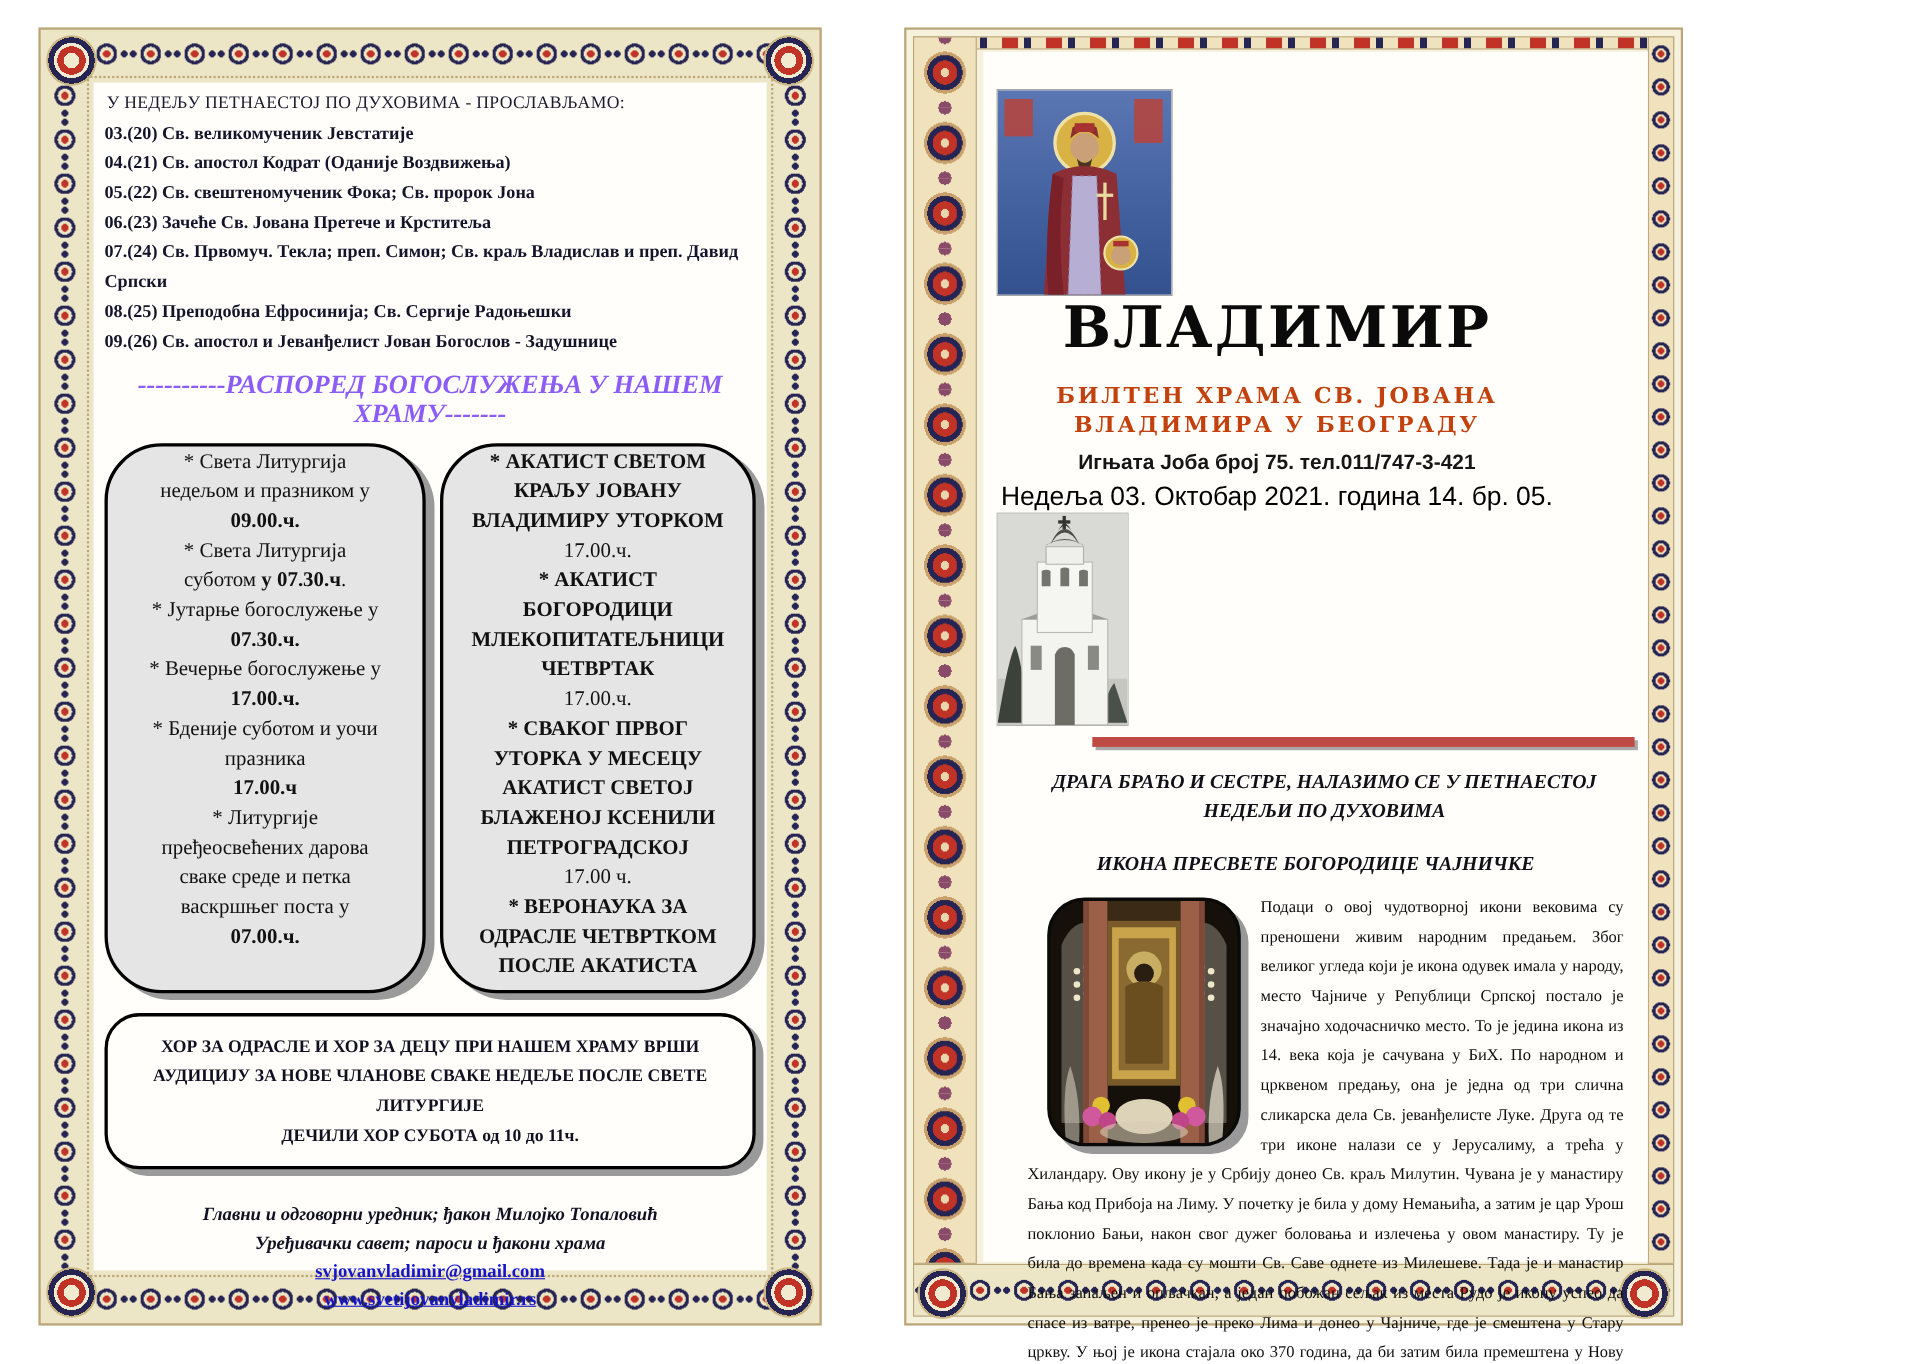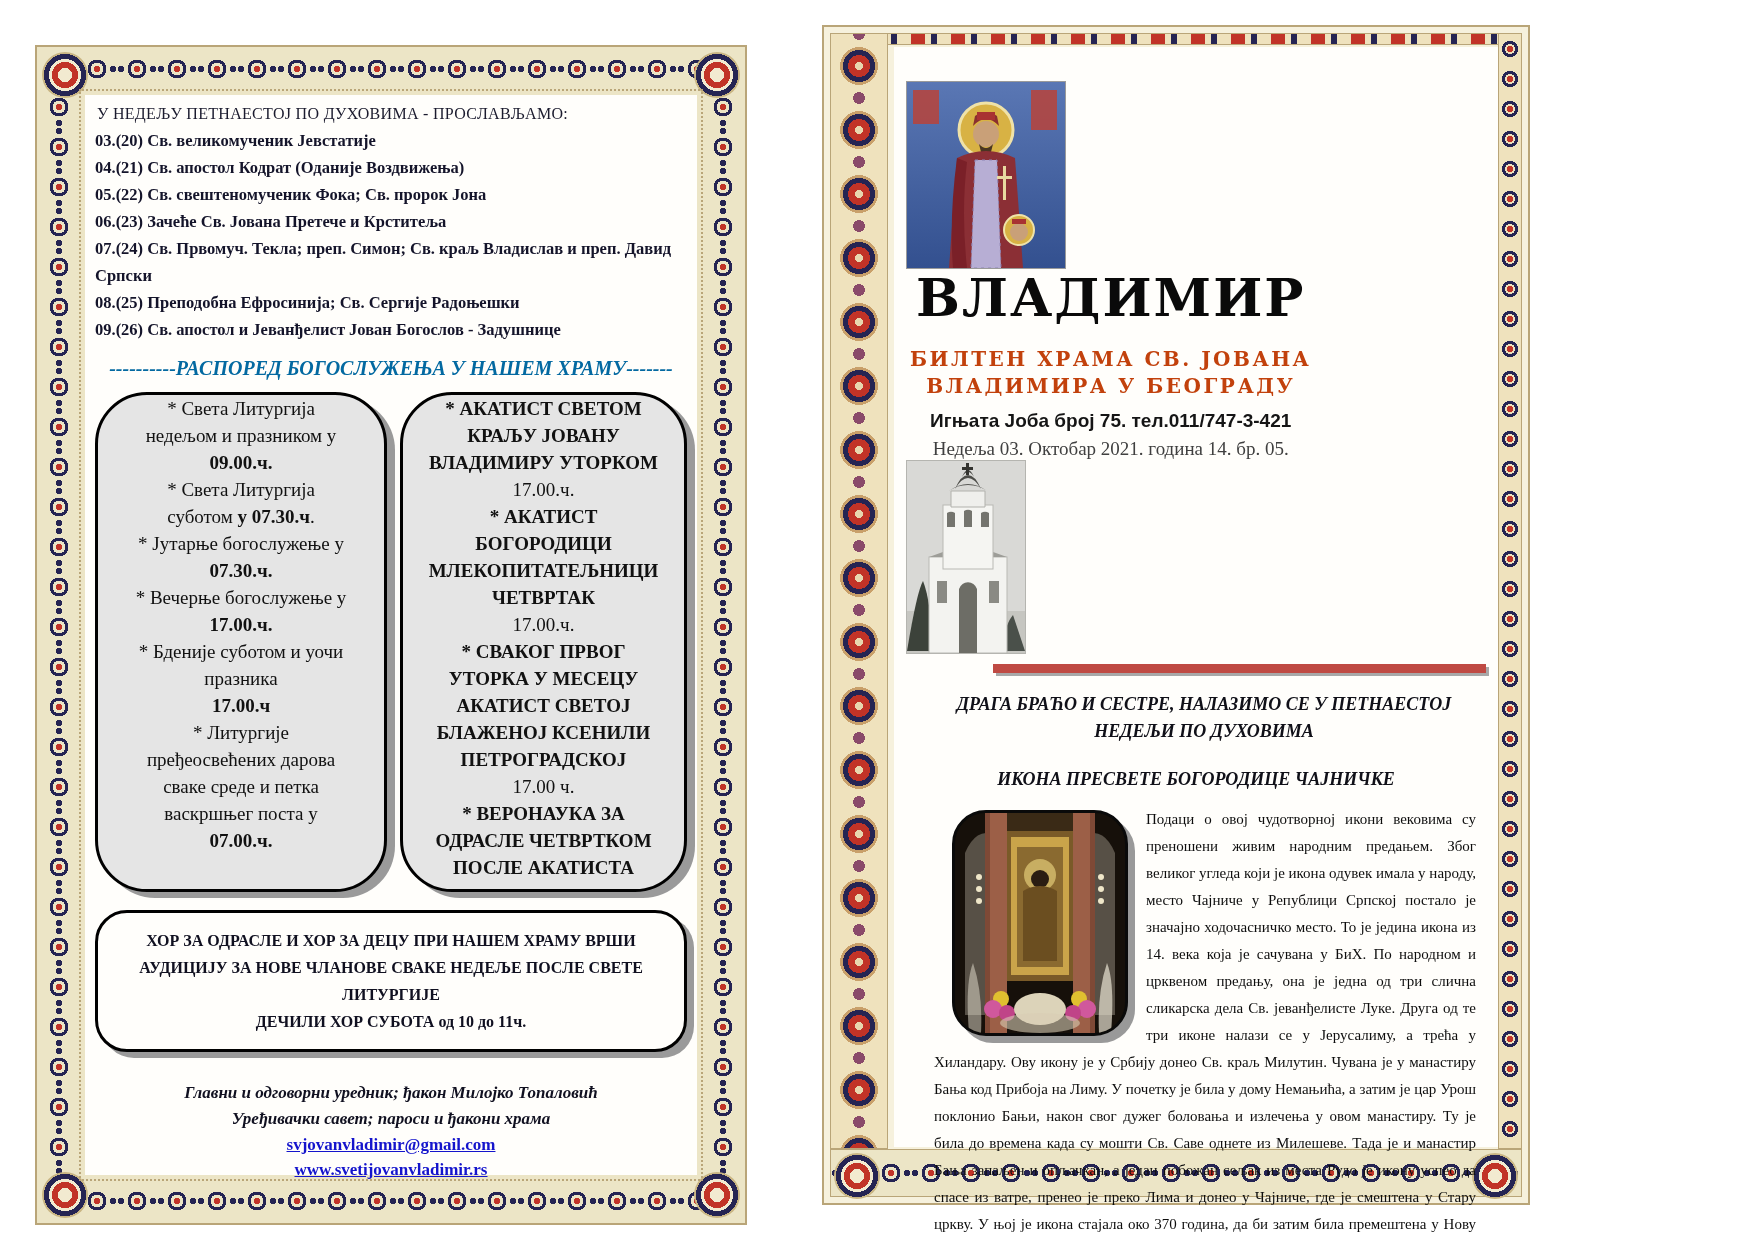--- a/index.html
+++ b/index.html
@@ -1,21 +1,21 @@
 <!DOCTYPE html>
 <html><head>
 <meta charset="utf-8">
 <style>
   html,body{margin:0;padding:0;background:#ffffff;}
   .canvas{position:relative;width:1754px;height:1240px;background:#ffffff;overflow:hidden;
           font-family:"Liberation Serif",serif;color:#111;}
   .page{position:absolute;background:#ece5c6;border:2px solid #b9a578;box-sizing:border-box;}
 
   
-  .lp{left:35px;top:25px;width:712px;height:1180px;margin-top:20px;}
+  .lp{left:35px;top:25px;width:712px;height:1180px;}
   .orn{position:absolute;background-color:#ece5c6;}
   .orn-h{background-image:
       radial-gradient(circle at 20px 15px,#c13327 3.5px,transparent 3.5px),
       radial-gradient(circle at 20px 15px,transparent 6.5px,#252453 6.5px 9.5px,transparent 9.5px),
       radial-gradient(circle at 4px 15px,#252453 3px,transparent 3px),
       radial-gradient(circle at 36px 15px,#252453 3px,transparent 3px);
       background-size:40px 30px;background-repeat:repeat-x;height:30px;left:40px;right:40px;}
   .orn-v{background-image:
       radial-gradient(circle at 15px 20px,#c13327 3.5px,transparent 3.5px),
       radial-gradient(circle at 15px 20px,transparent 6.5px,#252453 6.5px 9.5px,transparent 9.5px),
@@ -25,21 +25,21 @@
   .o-top{top:7px;} .o-bot{bottom:7px;} .o-left{left:7px;} .o-right{right:7px;}
   .rosette{position:absolute;width:46px;height:46px;border-radius:50%;
       background:radial-gradient(circle,#f2ead0 0 7px,#c13327 7px 13px,#f2ead0 13px 16px,#252453 16px 21px,#c9b583 21px 23px);}
   .r-tl{top:5px;left:5px;} .r-tr{top:5px;right:5px;} .r-bl{bottom:5px;left:5px;} .r-br{bottom:5px;right:5px;}
   .dotline{position:absolute;inset:42px;border:2px dotted #b9a578;}
   .lp-content{position:absolute;inset:48px;background:#fffefb;padding:8px 10px;box-sizing:border-box;}
 
   
   .intro-heading{font-size:16px;color:#1b1b2e;margin:2px 0 4px 2px;letter-spacing:0.3px;}
   .saint-line{font-weight:bold;font-size:16.5px;line-height:27px;color:#14142a;}
-  .sched-heading{text-align:center;font-weight:bold;font-style:italic;font-size:20px;margin-top:14px;color:#0369a1;}
+  .sched-heading{text-align:center;font-weight:bold;font-style:italic;font-size:24px;margin-top:14px;color:#8b5cf6;}
   .boxes-row{display:flex;gap:13px;margin-top:12px;height:500px;}
   .sched-box{border:3px solid #000;border-radius:52px;box-shadow:8px 6px 0 #9a9a9a;background:#e5e5e5;
              box-sizing:border-box;}
   .box-l{width:292px;} .box-r{flex:1;}
   .box-line{text-align:center;font-size:19px;line-height:27px;}
   .box-line .b{font-weight:bold;}
   .box-r .box-line{font-size:19px;}
   .choir-box{margin-top:18px;border:3px solid #000;border-radius:32px;box-shadow:7px 6px 0 #9a9a9a;
              background:#fffefb;padding:14px 6px;}
   .choir-line{text-align:center;font-weight:bold;font-size:16px;line-height:27px;color:#101020;}
@@ -77,21 +77,21 @@
 
   
   .masthead{display:flex;align-items:flex-start;padding:34px 4px 0 12px;flex-direction:column;}
   .saint-img{width:158px;height:186px;border:1px solid #9a9a9a;flex:0 0 auto;}
   .mh-center{flex:1;text-align:center;padding:0 4px;}
   .mh-title{font-family:"DejaVu Serif",serif;font-weight:bold;font-size:52px;line-height:1.05;
             letter-spacing:2px;color:#0a0a0a;margin-top:2px;}
   .mh-sub{font-family:"DejaVu Serif",serif;font-weight:bold;font-size:20px;letter-spacing:2.5px;
           line-height:1.35;color:#c2410c;margin-top:20px;}
   .mh-address{font-family:"Liberation Sans",sans-serif;font-weight:bold;font-size:19px;margin-top:10px;color:#151515;}
-  .mh-issue{font-family:Liberation Serif, serif;font-size:19px;margin-top:6px;color:#404040;}
+  .mh-issue{font-family:Liberation Sans, sans-serif;font-size:24px;margin-top:6px;color:#000000;}
   .church-img{width:118px;height:192px;border:1px solid #b5b5b0;flex:0 0 auto;}
   .red-bar{height:9px;background:#bf4a43;box-shadow:3px 3px 0 #a8a8a8;margin:10px 12px 0 99px;}
 
   
   .greeting{margin-top:18px;text-align:center;font-weight:bold;font-style:italic;
             font-size:18px;line-height:27px;color:#101018;padding-left:16px;}
   .article-title{margin-top:24px;text-align:center;font-weight:bold;font-style:italic;
             font-size:18px;color:#101018;}
   .article{margin:16px 22px 0 40px;}
   .icon-photo{float:left;width:170px;height:220px;border:3px solid #0a0a0a;border-radius:34px;

